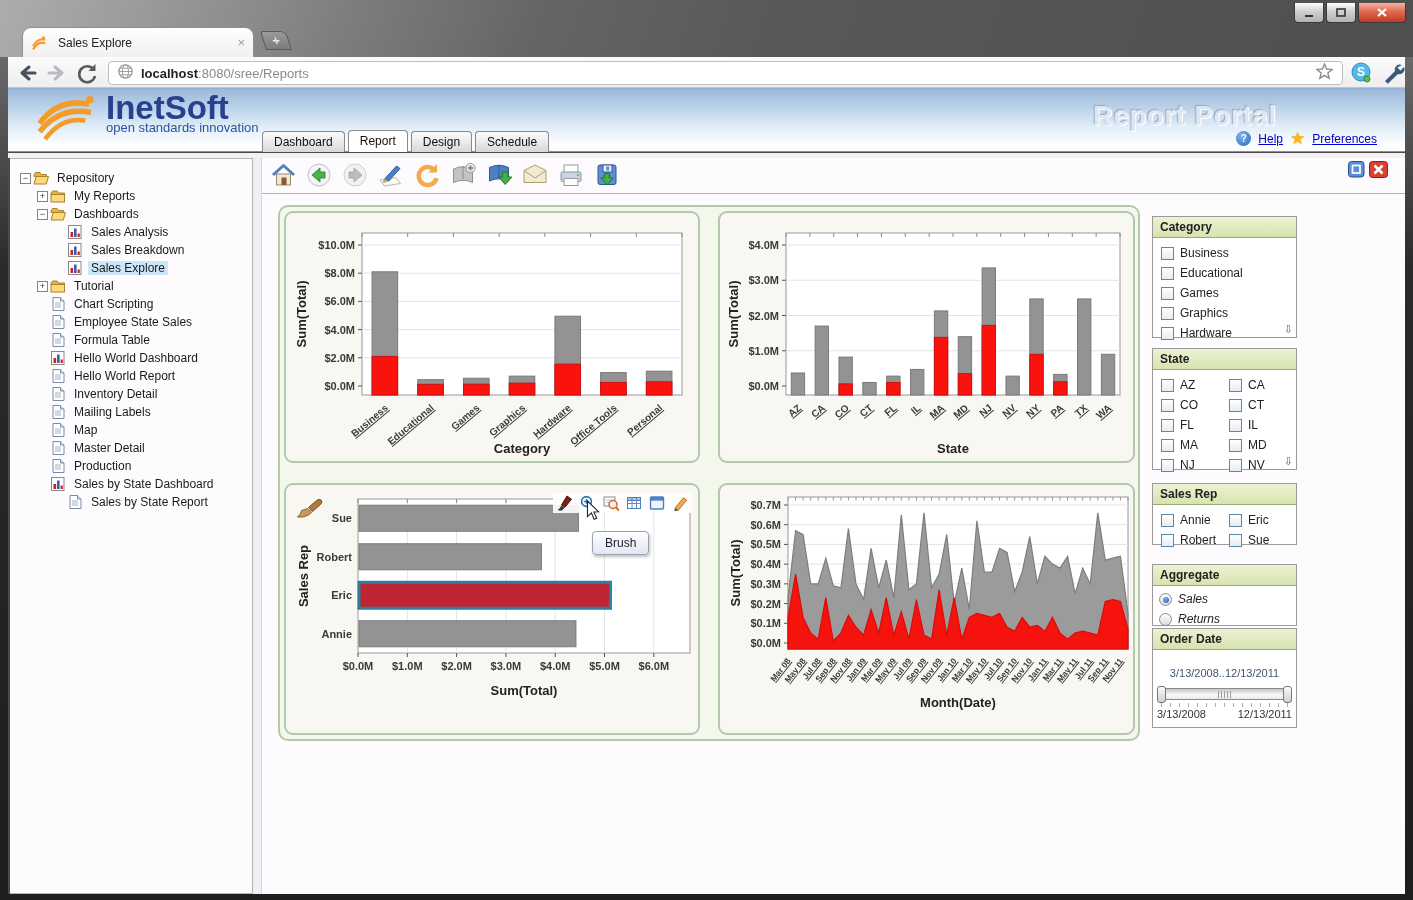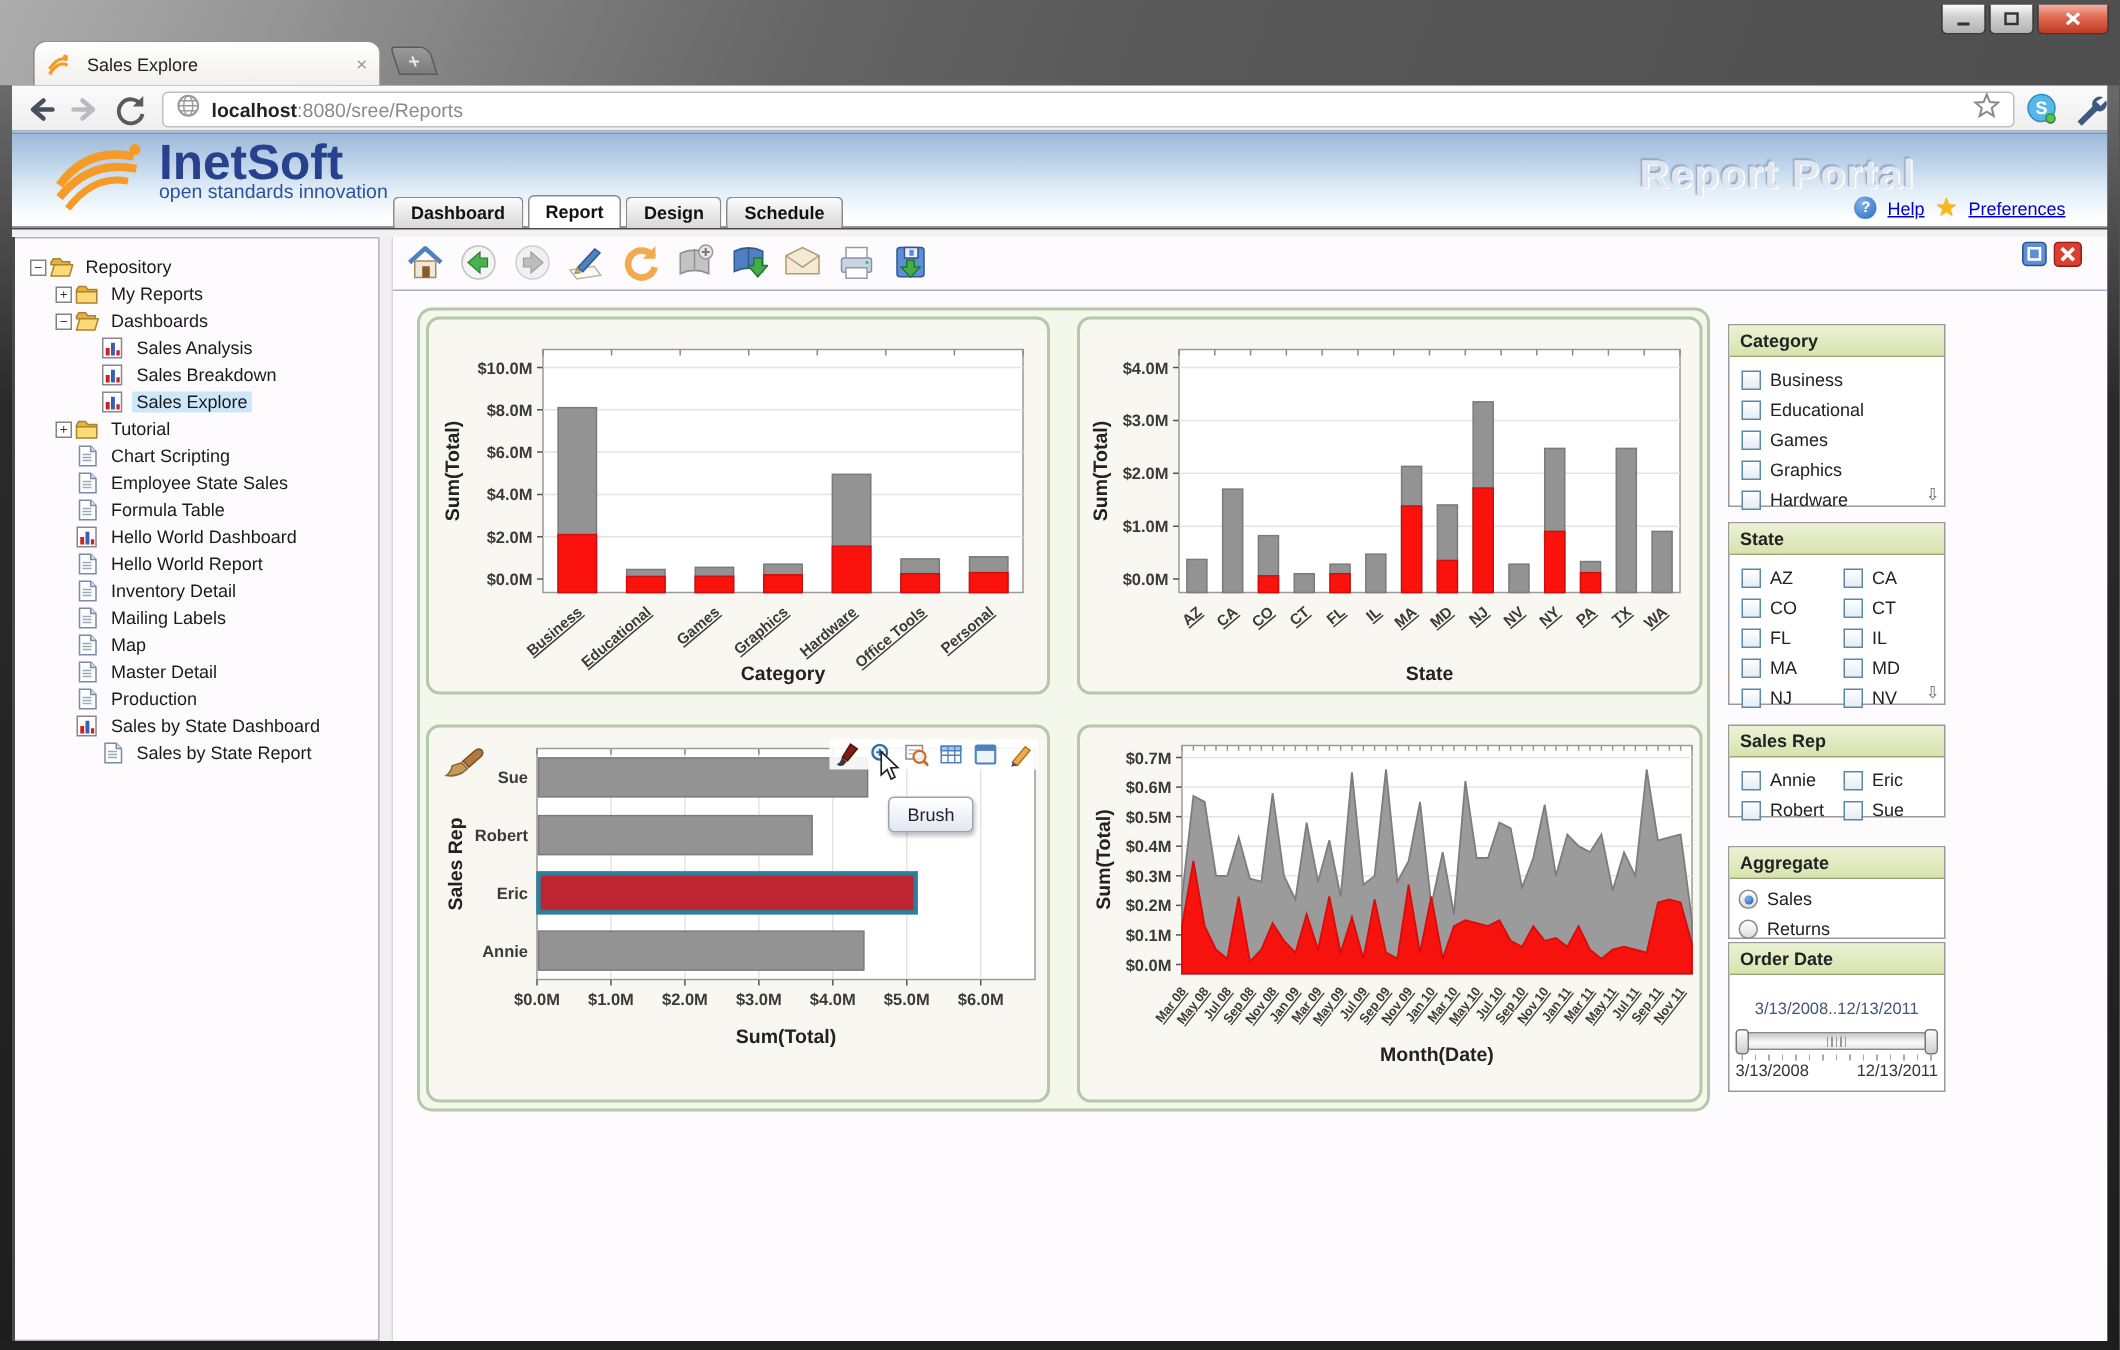--- a/index.html
+++ b/index.html
@@ -45,21 +45,21 @@
     color:#dfe6f0;text-shadow:1px 1px 0 #ffffff,-1px -1px 1px #94a7c2;}
   .hdr-links{position:absolute;right:28px;bottom:5px;display:flex;align-items:center;gap:7px;
     font-size:12px;}
   .hdr-links a{color:#0000cd;text-decoration:underline;}
   .helpico{width:15px;height:15px;border-radius:50%;background:radial-gradient(circle at 35% 30%,#7fb2e8,#2a6ac0);
     color:#fff;font-size:10px;font-weight:bold;display:flex;align-items:center;justify-content:center;}
   .prefstar{color:#fdb913;font-size:17px;text-shadow:0 0 1px #c8860a;line-height:14px;}
   .ptabs{position:absolute;left:254px;bottom:-1px;display:flex;gap:3px;align-items:flex-end;}
   .ptab{height:21px;padding:3px 11px 2px;border:1px solid #8a8a8a;border-bottom:none;
     border-radius:4px 4px 0 0;background:linear-gradient(#fcfcfc,#d8d8d8);
-    font-size:12px;font-weight:bold;color:#111;}
+    font-size:12px;font-weight:normal;color:#111;}
   .ptab.active{background:#fff;height:22px;}
 
   .subgap{position:absolute;left:8px;top:153px;width:1397px;height:5px;background:#f3f1f5;}
 
   
   .tree-panel{position:absolute;left:10px;top:158px;width:243px;height:736px;
     background:#fdfbfe;border:1px solid #b5b5b5;border-left:none;overflow:hidden;}
   .trow{display:flex;align-items:center;height:18px;font-size:12px;color:#1a1a1a;white-space:nowrap;}
   .texp{width:11px;height:11px;margin-right:2px;border:1px solid #848484;background:#fff;
     font-size:9px;line-height:8px;text-align:center;color:#333;flex:0 0 auto;}
@@ -861,21 +861,21 @@
           <span>Robert</span>
         </div>
         <div class="fitem" style="left: 76px; top: 28px;">
           <span class="cbx"></span>
           <span>Sue</span>
         </div>
       </div>
   </div>
   <div class="filter-panel" style="top:564px;height:62px;">
     <div class="filter-header">Aggregate</div>
-    <div class="fbody" id="f-aggregate" style="height:44px;">
+    <div class="fbody" id="f-aggregate" style="height:44px;font-style:italic;">
         <div class="fitem" style="left: 6px; top: 6px;">
           <span class="rdo on"></span>
           <span>Sales</span>
         </div>
         <div class="fitem" style="left: 6px; top: 26px;">
           <span class="rdo"></span>
           <span>Returns</span>
         </div>
       </div>
   </div>

